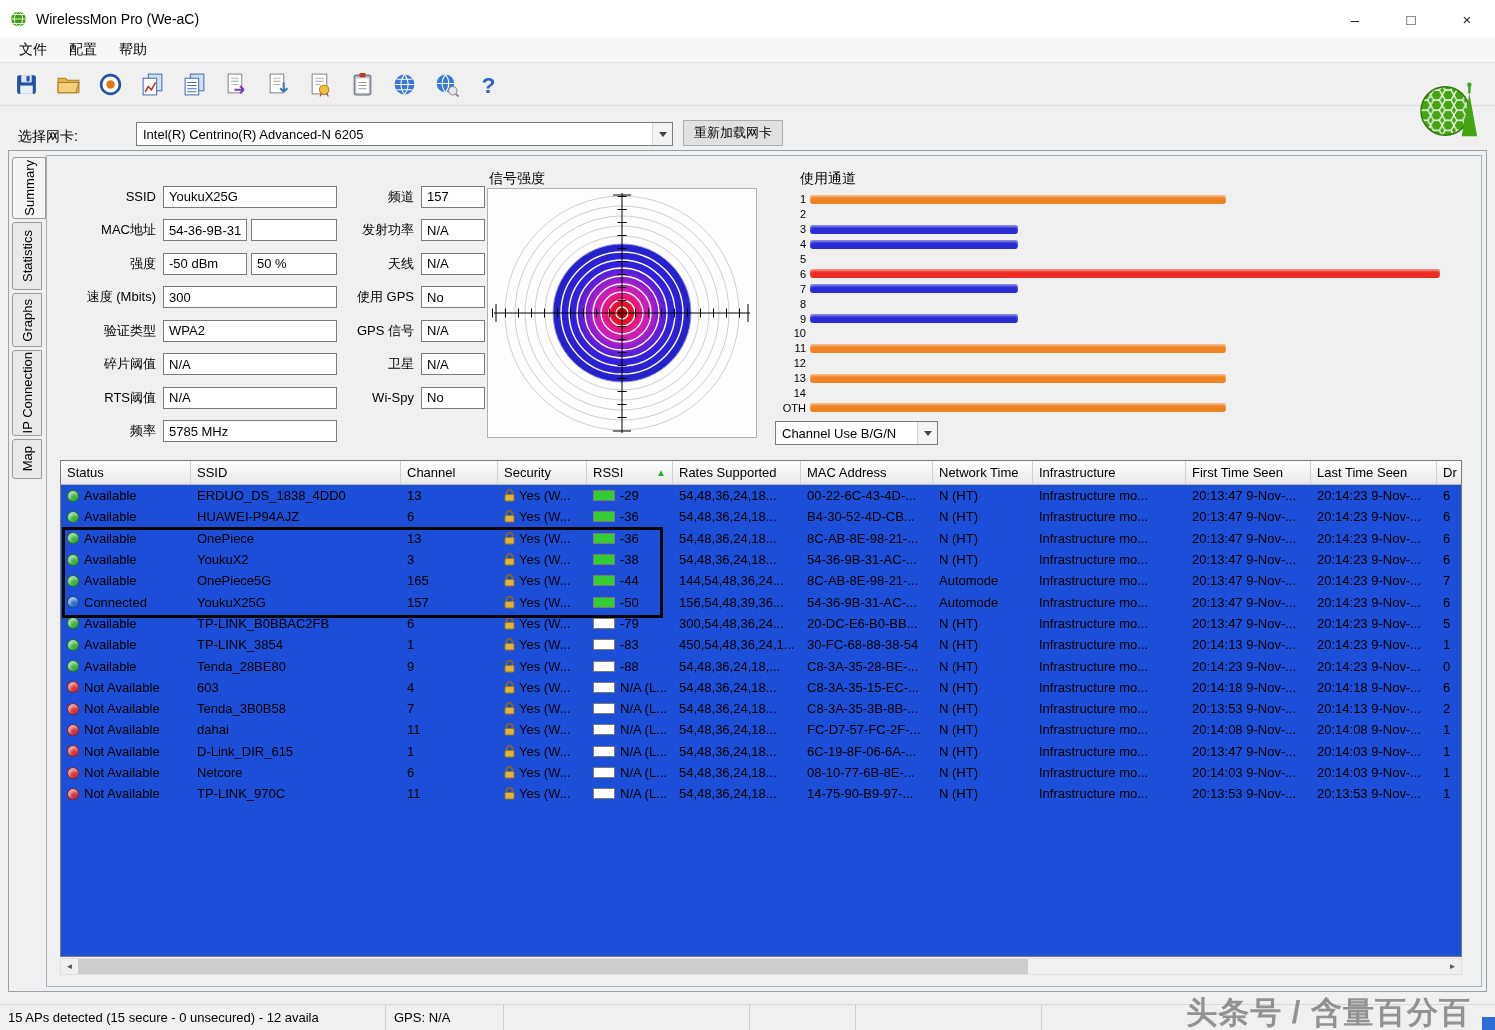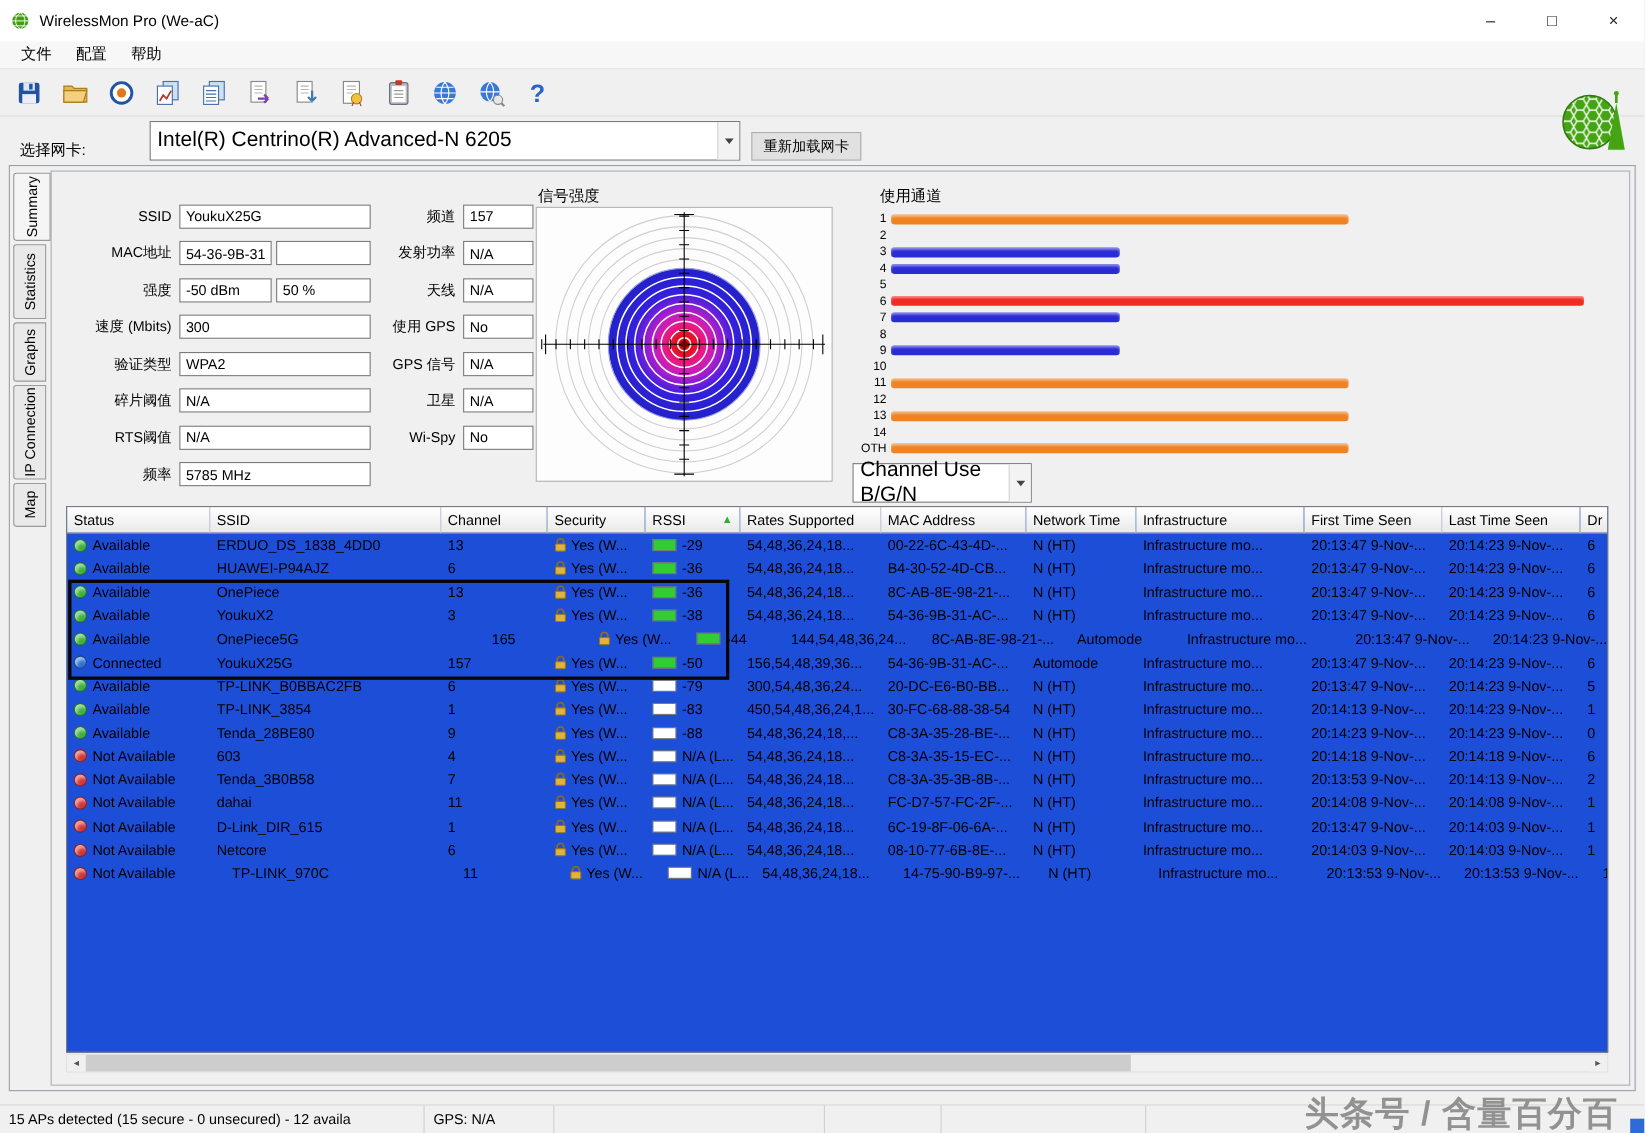--- a/index.html
+++ b/index.html
@@ -15,21 +15,21 @@
   
   .menubar{position:absolute;top:38px;left:0;right:0;height:25px;background:#f7f7f7;display:flex;align-items:center;padding-left:8px;border-bottom:1px solid #e2e2e2}
   .menu-item{padding:0 11px;font-size:14px}
   .toolbar{position:absolute;top:63px;left:0;right:0;height:43px;display:flex;align-items:center;gap:14px;padding-left:12px;border-bottom:1px solid #ddd}
   .tbtn{width:28px;height:28px;display:flex;align-items:center;justify-content:center}
   .ticon svg{width:25px;height:25px;display:block}
 
   
   .adapter-bar{position:absolute;top:106px;left:0;right:0;height:40px;display:flex;align-items:flex-end}
   .adapter-label{margin-left:18px;width:118px;font-size:14px}
-  .combo{height:36px;background:#fff;border:1px solid #7a7a7a;display:flex;align-items:center;position:relative;padding-left:6px;font-size:19px}
+  .combo{height:24px;background:#fff;border:1px solid #7a7a7a;display:flex;align-items:center;position:relative;padding-left:6px;font-size:13px}
   .combo .arrow{position:absolute;right:0;top:0;width:20px;height:100%;display:flex;align-items:center;justify-content:center;border-left:1px solid #d5d5d5;background:#f3f3f3}
   .tri{width:0;height:0;border-left:4px solid transparent;border-right:4px solid transparent;border-top:5px solid #444}
   .adapter-combo{width:537px}
   .reload-btn{margin-left:10px;height:26px;padding:0 10px;background:#e1e1e1;border:1px solid #adadad;font-size:13px;display:flex;align-items:center}
 
   .app-logo{position:absolute;right:14px;top:80px;width:62px;height:62px}
 
   
   .main-panel{position:absolute;left:8px;top:150px;width:1479px;height:842px;background:#f0f0f0;border:1px solid #9aa0a6}
   .content-box{position:absolute;left:37px;top:4px;right:4px;bottom:4px;border:1px solid #aab0b6;background:#f0f0f0}
@@ -629,21 +629,21 @@
         <div class="td" style="width: 125px;">20:13:47 9-Nov-...</div>
         <div class="td" style="width: 126px;">20:14:23 9-Nov-...</div>
         <div class="td" style="width: 40px;">6</div>
       </div>
       <div class="tr">
         <div class="td" style="width: 130px;">
           <span class="dot" style="background: rgb(61, 177, 61);"></span>
           <span>Available</span>
         </div>
         <div class="td" style="width: 210px;">OnePiece5G</div>
-        <div class="td" style="width: 97px; margin-left: 40px;">165</div>
+        <div class="td" style="width: 97px;">165</div>
         <div class="td" style="width: 89px;">
           <span class="lock">
             <svg width="11" height="13" viewBox="0 0 11 13">
               <path d="M2.5 5.5V3.8a3 3 0 0 1 6 0v1.7" fill="none" stroke="#8a6d1a" stroke-width="1.6"></path>
               <rect x="1" y="5.5" width="9" height="6.5" rx="1" fill="#e2b33c" stroke="#96781e"></rect>
             </svg>
           </span>
           <span>Yes (W...</span>
         </div>
         <div class="td" style="width: 86px;">
@@ -928,21 +928,21 @@
         <div class="td" style="width: 153px;">Infrastructure mo...</div>
         <div class="td" style="width: 125px;">20:14:03 9-Nov-...</div>
         <div class="td" style="width: 126px;">20:14:03 9-Nov-...</div>
         <div class="td" style="width: 40px;">1</div>
       </div>
       <div class="tr">
         <div class="td" style="width: 130px;">
           <span class="dot" style="background: rgb(210, 53, 53);"></span>
           <span>Not Available</span>
         </div>
-        <div class="td" style="width: 210px; margin-left: 14px;">TP-LINK_970C</div>
+        <div class="td" style="width: 210px;">TP-LINK_970C</div>
         <div class="td" style="width: 97px;">11</div>
         <div class="td" style="width: 89px;">
           <span class="lock">
             <svg width="11" height="13" viewBox="0 0 11 13">
               <path d="M2.5 5.5V3.8a3 3 0 0 1 6 0v1.7" fill="none" stroke="#8a6d1a" stroke-width="1.6"></path>
               <rect x="1" y="5.5" width="9" height="6.5" rx="1" fill="#e2b33c" stroke="#96781e"></rect>
             </svg>
           </span>
           <span>Yes (W...</span>
         </div>

